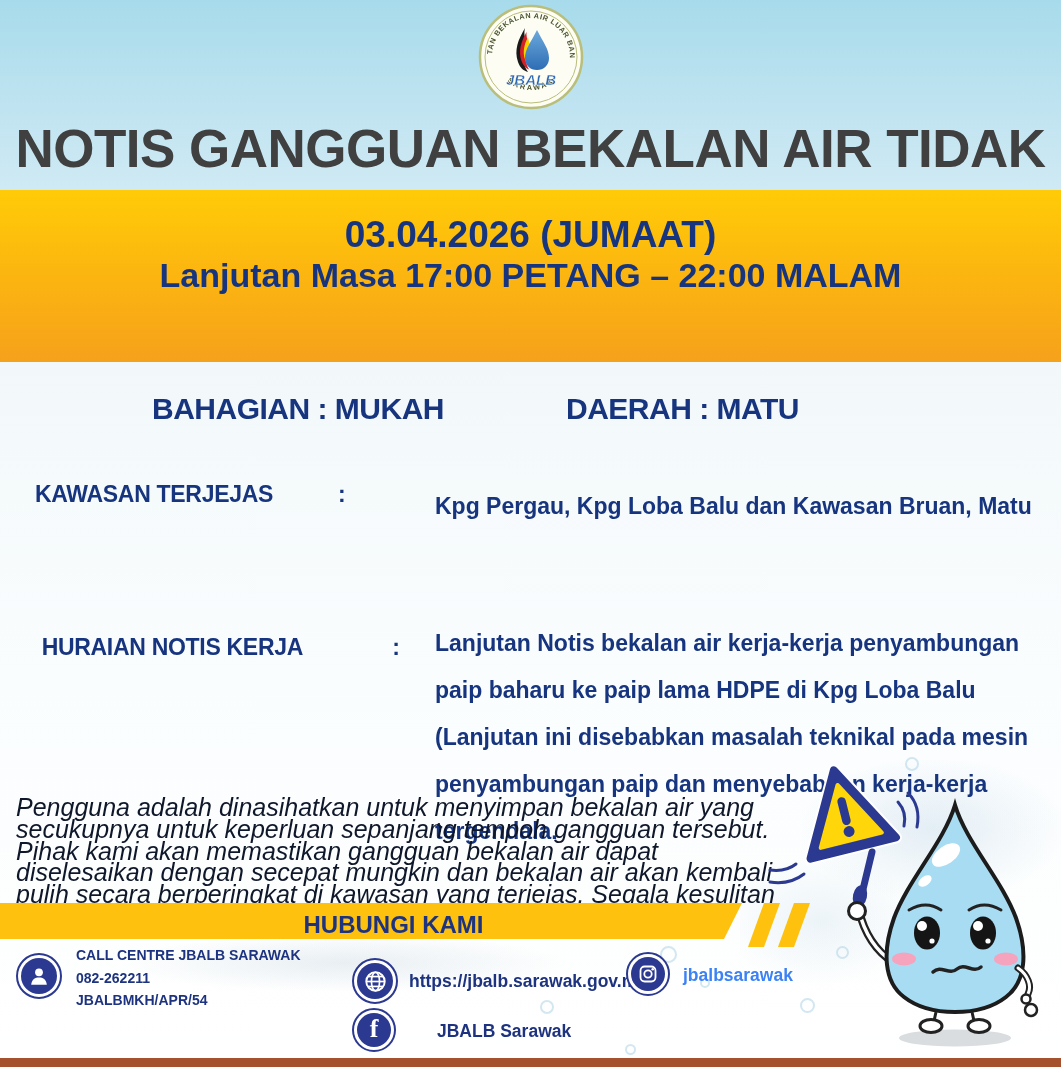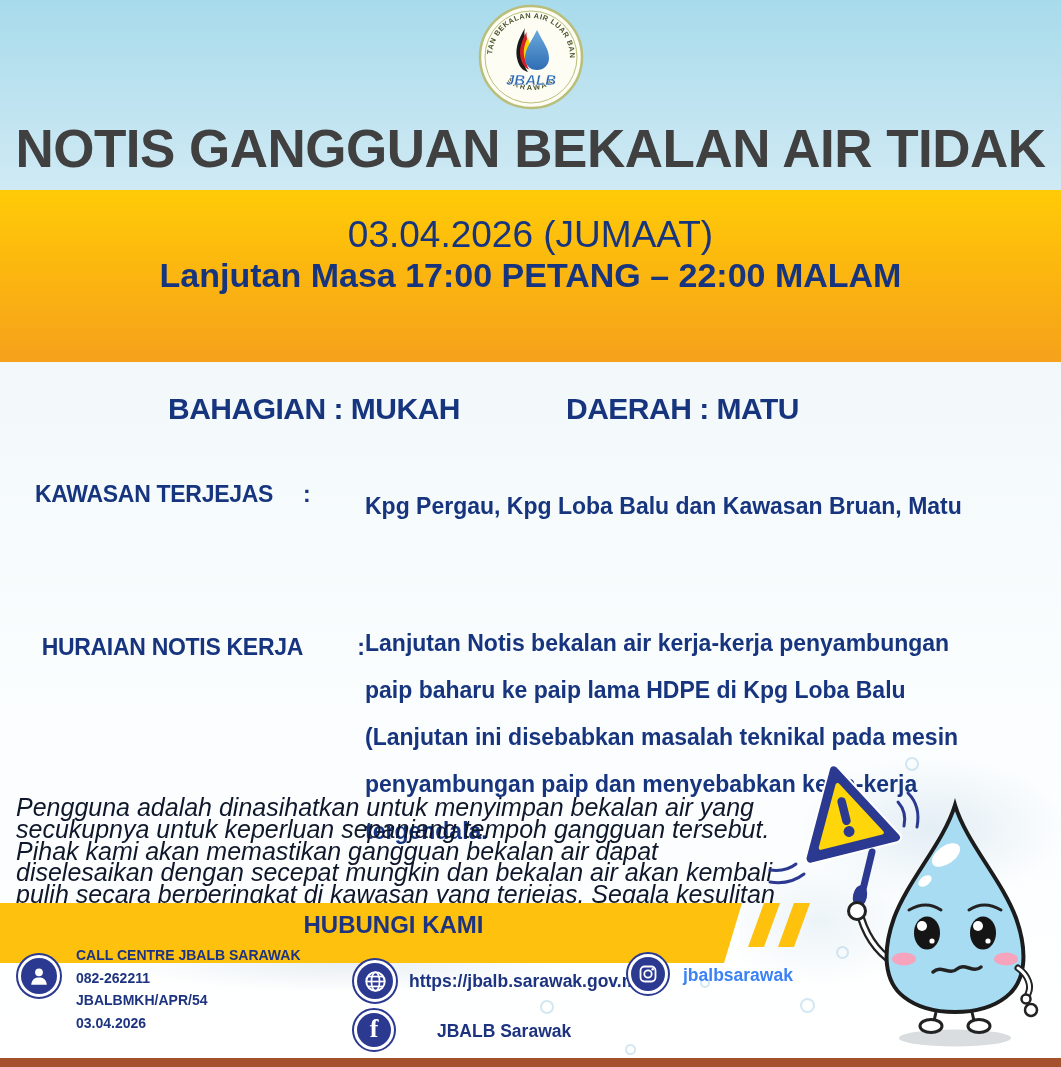--- a/index.html
+++ b/index.html
@@ -10,42 +10,42 @@
   
   .top-bg{position:absolute;left:0;top:0;width:100%;height:190px;
     background:linear-gradient(180deg,#a7dbeb 0%,#bfe3f0 55%,#cfeaf4 100%);}
   .logo-wrap{position:absolute;left:50%;top:4px;transform:translateX(-50%);
     width:106px;height:106px;}
   .main-title{position:absolute;left:0;top:118px;width:100%;text-align:center;
     font-size:53px;font-weight:bold;letter-spacing:-0.5px;color:#404040;}
   
   .orange-band{position:absolute;left:0;top:190px;width:100%;height:172px;
     background:linear-gradient(180deg,#ffcb07 0%,#fcb70f 45%,#f6a11b 100%);}
-  .date-line{margin-top:24px;text-align:center;font-size:37px;font-weight:normal;color:#17357f;}
+  .date-line{margin-top:24px;text-align:center;font-size:37px;font-weight:bold;color:#17357f;}
   .time-line{text-align:center;font-size:34px;font-weight:bold;color:#17357f;}
   
   .content-bg{position:absolute;left:0;top:362px;width:100%;height:705px;
     background:linear-gradient(180deg,#f2f8fa 0%,#fafdfe 45%,#ffffff 100%);}
   .region-row{position:absolute;top:392px;left:0;width:100%;height:40px;
     font-size:30px;font-weight:bold;color:#17357f;letter-spacing:-0.5px;}
-  .bahagian{position:absolute;left:168px;}
+  .bahagian{position:absolute;left:152px;}
   .daerah{position:absolute;left:566px;}
   .info-row{position:absolute;left:35px;display:flex;align-items:flex-start;
-    color:#17357f;font-weight:bold;}
+    color:#17357f;font-weight:bold;gap:35px;}
   .row-kawasan{top:481px;}
   .row-huraian{top:620px;}
   .info-label{width:268px;font-size:23px;letter-spacing:-0.3px;}
   .info-colon{width:62px;font-size:23px;}
   .row-kawasan .info-value{width:600px;font-size:23px;padding-top:10px;line-height:30px;}
   .row-huraian .info-label,.row-huraian .info-colon{padding-top:14px;text-align:right;}
   .row-huraian .info-value{width:606px;font-size:23px;line-height:47px;}
   .disclaimer{position:absolute;left:16px;top:797px;width:770px;
     font-style:italic;font-size:25px;line-height:21.8px;color:#0f172a;}
   
-  .contact-band{position:absolute;left:0;top:903px;width:742px;height:60px;
+  .contact-band{position:absolute;left:0;top:903px;width:742px;height:36px;
     background:#fec10d;clip-path:polygon(0 0,100% 0,calc(100% - 18px) 100%,0 100%);}
   .contact-band-title{width:100%;padding-left:45px;box-sizing:border-box;
     line-height:44px;text-align:center;font-size:24px;font-weight:bold;color:#1d3380;}
   .band-stripe{position:absolute;top:903px;width:16px;height:44px;background:#fec10d;
     transform:skewX(-20deg);}
   .stripe-1{left:756px;}
   .stripe-2{left:786px;}
   
   .icon-ring{position:absolute;border-radius:50%;background:#ffffff;
     border:2px solid #2b3990;padding:3px;box-sizing:border-box;}
@@ -160,21 +160,20 @@
       <svg viewBox="0 0 24 24" width="26" height="26">
         <circle cx="12" cy="8.6" r="3.6" fill="#ffffff"></circle>
         <path d="M4.8,20 C5.4,14.8 8.4,13.4 12,13.4 C15.6,13.4 18.6,14.8 19.2,20 Z" fill="#ffffff"></path>
       </svg>
     </div>
   </div>
   <div class="cc-text">
     <div>CALL CENTRE JBALB SARAWAK</div>
     <div>082-262211</div>
     <div>JBALBMKH/APR/54</div>
-    <div>03.04.2026</div>
   </div>
 
   <div class="icon-ring web-icon">
     <div class="icon-core">
       <svg viewBox="0 0 24 24" width="27" height="27">
         <circle cx="12" cy="12" r="8.2" fill="none" stroke="#ffffff" stroke-width="1.7"></circle>
         <ellipse cx="12" cy="12" rx="3.6" ry="8.2" fill="none" stroke="#ffffff" stroke-width="1.5"></ellipse>
         <line x1="3.8" y1="12" x2="20.2" y2="12" stroke="#ffffff" stroke-width="1.5"></line>
         <line x1="5" y1="7.6" x2="19" y2="7.6" stroke="#ffffff" stroke-width="1.5"></line>
         <line x1="5" y1="16.4" x2="19" y2="16.4" stroke="#ffffff" stroke-width="1.5"></line>

